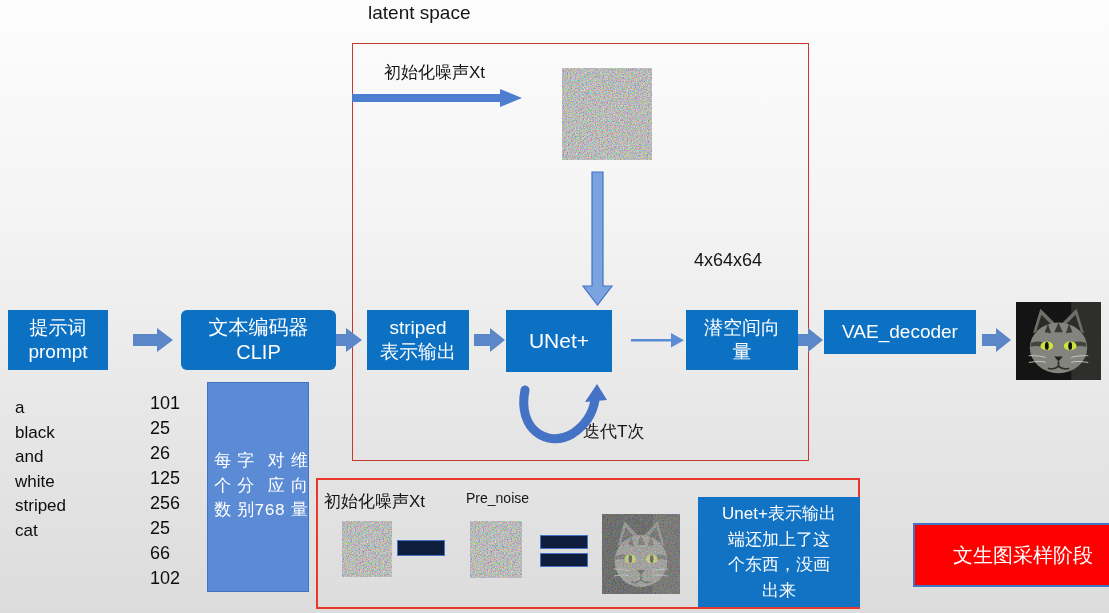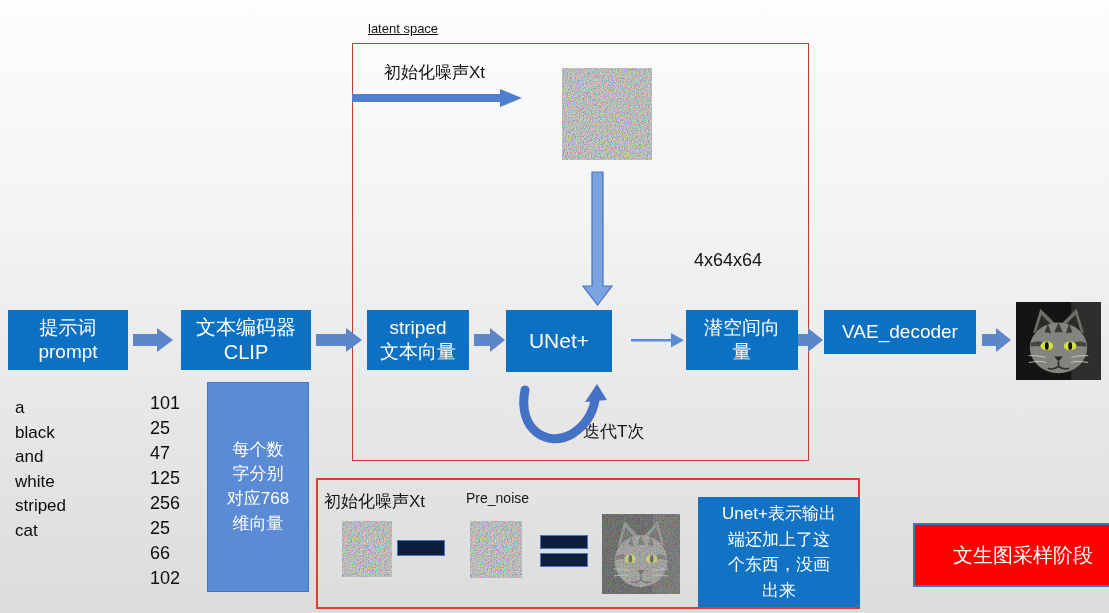--- a/index.html
+++ b/index.html
@@ -11,22 +11,22 @@
   .abs{position:absolute;}
   .lbl{color:#151515;white-space:nowrap;}
   .panel{border:1.5px solid #c43b2e;background:transparent;}
   .panel2{border:2px solid #e8372b;background:transparent;}
   .flowbox{
     background:#0c71c2;color:#ffffff;display:flex;flex-direction:column;
     align-items:center;justify-content:center;text-align:center;
     line-height:1.25;
   }
   .embedbox{
-    background:#5b8bd5;border:1.5px solid #4472c4;color:#ffffff;display:flex;flex-direction:column;
-    align-items:center;justify-content:center;text-align:left;font-size:17px;line-height:1.45;
+    background:#5b8bd5;border:1.5px solid #4472c4;color:#ffffff;display:flex;flex-direction:row;
+    align-items:center;justify-content:center;text-align:right;font-size:17px;line-height:1.45;font-family:Liberation Mono, monospace;
   }
   .notebox{
     background:#1273c4;color:#ffffff;display:flex;flex-direction:column;
     align-items:center;justify-content:center;text-align:center;font-size:17px;line-height:1.5;
   }
   .badge{
     background:#ff0000;border:2px solid #4472c4;color:#ffffff;display:flex;
     align-items:center;justify-content:center;font-size:20px;
   }
   .tokens{color:#0d0d0d;}
@@ -65,21 +65,21 @@
         <ellipse cx="51" cy="45" rx="6" ry="4.5" fill="#cfe23c"></ellipse>
         <ellipse cx="29" cy="45" rx="1.8" ry="4" fill="#101010"></ellipse>
         <ellipse cx="51" cy="45" rx="1.8" ry="4" fill="#101010"></ellipse>
         <path d="M36,56 h8 l-4,5 Z" fill="#23231f"></path>
         <path d="M40,61 v5 M40,66 q-5,4 -10,2 M40,66 q5,4 10,2" stroke="#2c2c29" stroke-width="1.6" fill="none"></path>
         <path d="M12,55 q12,0 16,2 M12,62 q12,-2 16,0 M68,55 q-12,0 -16,2 M68,62 q-12,-2 -16,0" stroke="#d6d6cf" stroke-width="0.8" fill="none"></path>
       </symbol>
     </defs>
   </svg>
 
-  <div class="abs lbl" style="left:368px;top:21px;font-size:13px;text-decoration:underline;">latent space</div>
+  <div class="abs lbl" style="left:368px;top:2px;font-size:19px;">latent space</div>
 
   <div class="abs panel" style="left:352px;top:43px;width:455px;height:416px;"></div>
 
   <div class="abs lbl" style="left:384px;top:61px;font-size:17px;">初始化噪声Xt</div>
 
   <div class="abs lbl" style="left:694px;top:250px;font-size:18px;">4x64x64</div>
 
   <div class="abs lbl" style="left:583px;top:420px;font-size:17px;">迭代T次</div>
 
   <svg class="abs imgframe" style="left:562px;top:68px;" width="90" height="92">
@@ -102,31 +102,31 @@
     <path d="M671,333 l13,7.3 l-13,7.3 z" fill="#5b8bd5"></path>
 
     <path d="M794,334 h14 v-6 l15,12 l-15,12 v-6 h-14 z" fill="#5b87c9"></path>
 
     <path d="M982,334 h14 v-6 l15,12 l-15,12 v-6 h-14 z" fill="#5b87c9"></path>
 
     <path d="M525,390 C517,430 548,448 572,434 C586,425 593,412 595,400" fill="none" stroke="#4472c4" stroke-width="9" stroke-linecap="round"></path>
     <path d="M585,402 L597,384 L607,400 z" fill="#4472c4"></path>
   </svg>
 
-  <div class="abs flowbox" style="left:8px;top:310px;width:120px;height:60px;font-size:19px;">
+  <div class="abs flowbox" style="left:8px;top:310px;width:100px;height:60px;font-size:19px;">
     <span>提示词</span>
     <span>prompt</span>
   </div>
-  <div class="abs flowbox" style="left:181px;top:310px;width:130px;height:60px;font-size:20px;">
+  <div class="abs flowbox" style="left:181px;top:310px;width:155px;height:60px;font-size:20px;border-radius:6px;">
     <span>文本编码器</span>
     <span>CLIP</span>
   </div>
   <div class="abs flowbox" style="left:367px;top:310px;width:102px;height:60px;font-size:19px;">
     <span>striped</span>
-    <span>文本向量</span>
+    <span>表示输出</span>
   </div>
   <div class="abs flowbox" style="left:506px;top:310px;width:106px;height:62px;font-size:21px;">
     <span>UNet+</span>
   </div>
   <div class="abs flowbox" style="left:686px;top:310px;width:112px;height:60px;font-size:19px;">
     <span>潜空间向</span>
     <span>量</span>
   </div>
   <div class="abs flowbox" style="left:824px;top:310px;width:152px;height:44px;font-size:19px;">
     <span>VAE_decoder</span>
@@ -141,21 +141,21 @@
     <div>black</div>
     <div>and</div>
     <div>white</div>
     <div>striped</div>
     <div>cat</div>
   </div>
 
   <div class="abs tokens" style="left:150px;top:391px;font-size:18px;line-height:25px;">
     <div>101</div>
     <div>25</div>
-    <div>47</div>
+    <div>26</div>
     <div>125</div>
     <div>256</div>
     <div>25</div>
     <div>66</div>
     <div>102</div>
   </div>
 
   <div class="abs embedbox" style="left:207px;top:382px;width:100px;height:208px;">
     <span>每个数</span>
     <span>字分别</span>

